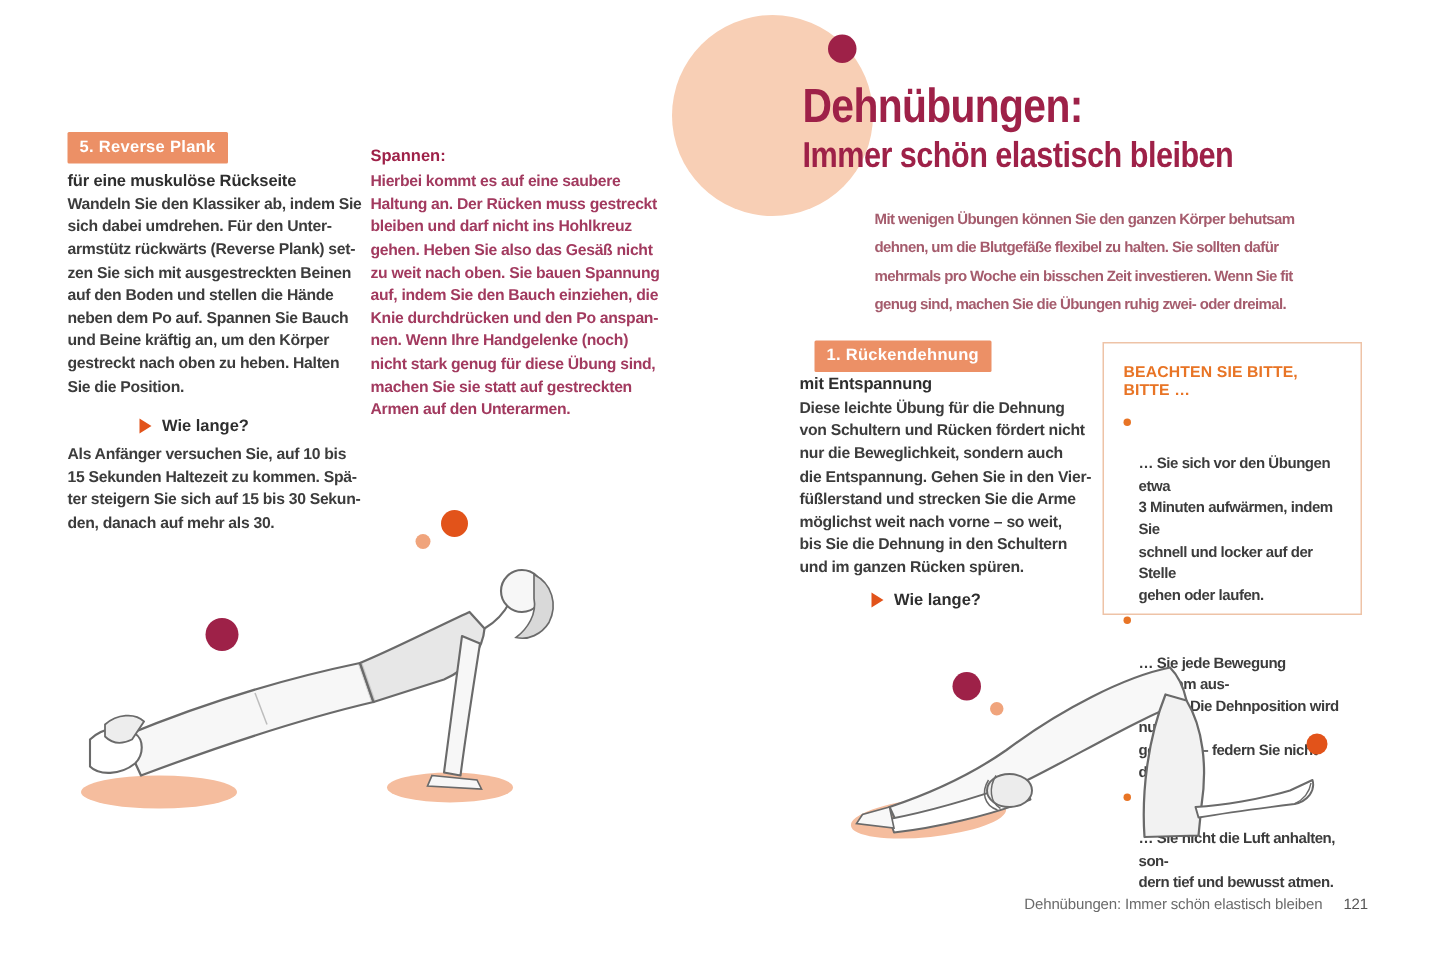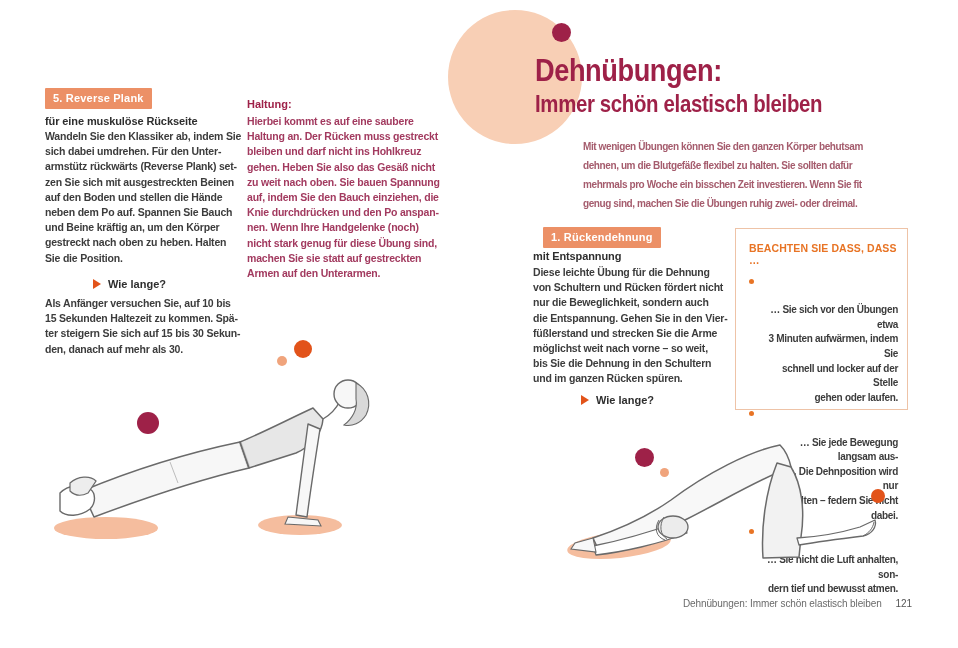--- a/index.html
+++ b/index.html
@@ -47,21 +47,21 @@
   .intro{font-size:10px;line-height:19px;font-weight:bold;letter-spacing:-.4px;color:var(--rose);}
 
   
   .notice{
     width:173px;height:182px;border:1px solid var(--box-border);
     padding:13px 9px 0 13px;background:#fff;
   }
   .notice-title{font-size:10.5px;font-weight:bold;color:var(--orange-deep);letter-spacing:.1px;margin-bottom:8px;}
   .notice-item{
     position:relative;padding-left:10px;margin-bottom:1px;
-    font-size:10px;line-height:14.6px;letter-spacing:-.3px;color:var(--text);text-align:right;
+    font-size:10px;line-height:14.6px;letter-spacing:-.3px;color:var(--text);
   }
   .bullet-dot{
     position:absolute;left:0;top:5px;width:5px;height:5px;border-radius:50%;
     background:var(--orange-deep);
   }
 
   
   .footer{display:flex;gap:18px;font-size:10px;letter-spacing:-.1px;color:var(--footer);}
   .footer .pagenum{color:#555;}
 
@@ -89,21 +89,21 @@
   <div class="dur-head abs" style="left:45px;top:242px;">
     <span class="tri"></span>
     <span>Wie lange?</span>
   </div>
 
   <div class="body-text pre abs" style="left:45px;top:260px;width:215px;">Als Anfänger versuchen Sie, auf 10 bis
 15 Sekunden Haltezeit zu kommen. Spä-
 ter steigern Sie sich auf 15 bis 30 Sekun-
 den, danach auf mehr als 30.</div>
 
-  <div class="wichtig-head abs" style="left:247px;top:62px;">Haltung:</div>
+  <div class="wichtig-head abs" style="left:247px;top:62px;">Spannen:</div>
 
   <div class="wichtig-body pre abs" style="left:247px;top:78px;width:205px;">Hierbei kommt es auf eine saubere
 Haltung an. Der Rücken muss gestreckt
 bleiben und darf nicht ins Hohlkreuz
 gehen. Heben Sie also das Gesäß nicht
 zu weit nach oben. Sie bauen Spannung
 auf, indem Sie den Bauch einziehen, die
 Knie durchdrücken und den Po anspan-
 nen. Wenn Ihre Handgelenke (noch)
 nicht stark genug für diese Übung sind,
@@ -165,21 +165,21 @@
 bis Sie die Dehnung in den Schultern
 und im ganzen Rücken spüren.</div>
 
   <div class="dur-head abs" style="left:73px;top:394px;">
     <span class="tri"></span>
     <span>Wie lange?</span>
   </div>
 
 
   <div class="notice abs" style="left:275px;top:228px;">
-    <div class="notice-title">BEACHTEN SIE DASS, DASS …</div>
+    <div class="notice-title">BEACHTEN SIE BITTE, BITTE …</div>
     <div class="notice-item pre">
       <span class="bullet-dot"></span>
       <span>… Sie sich vor den Übungen etwa
 3 Minuten aufwärmen, indem Sie
 schnell und locker auf der Stelle
 gehen oder laufen.</span>
     </div>
     <div class="notice-item pre">
       <span class="bullet-dot"></span>
       <span>… Sie jede Bewegung langsam aus-

